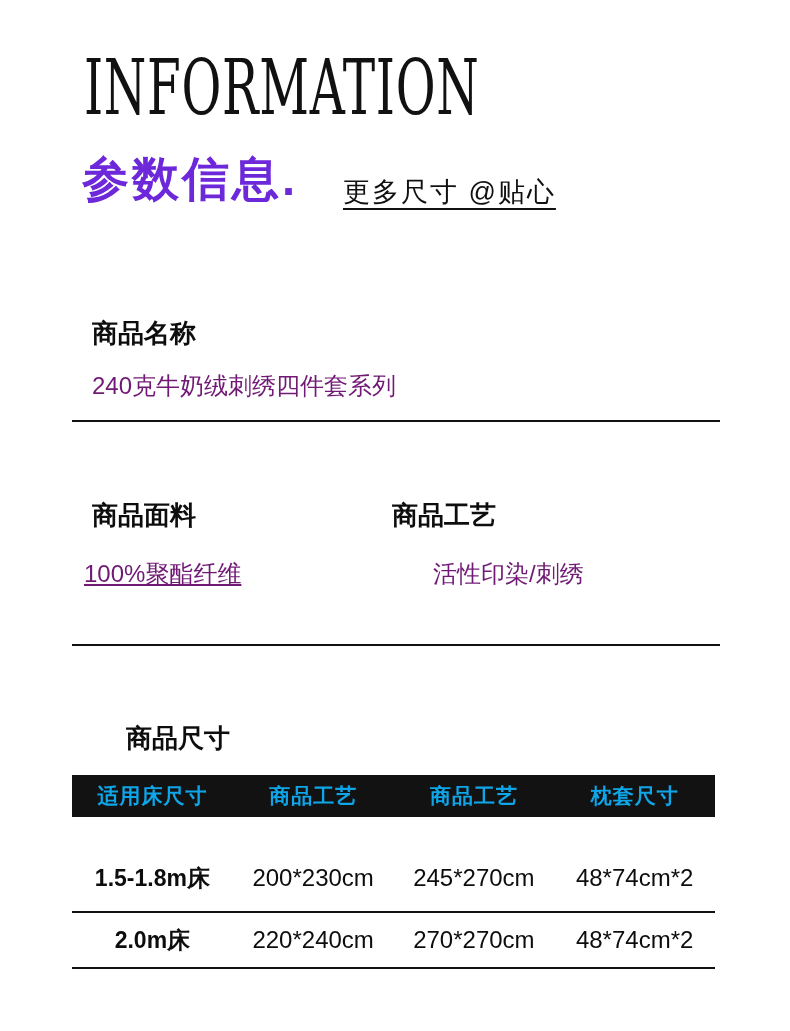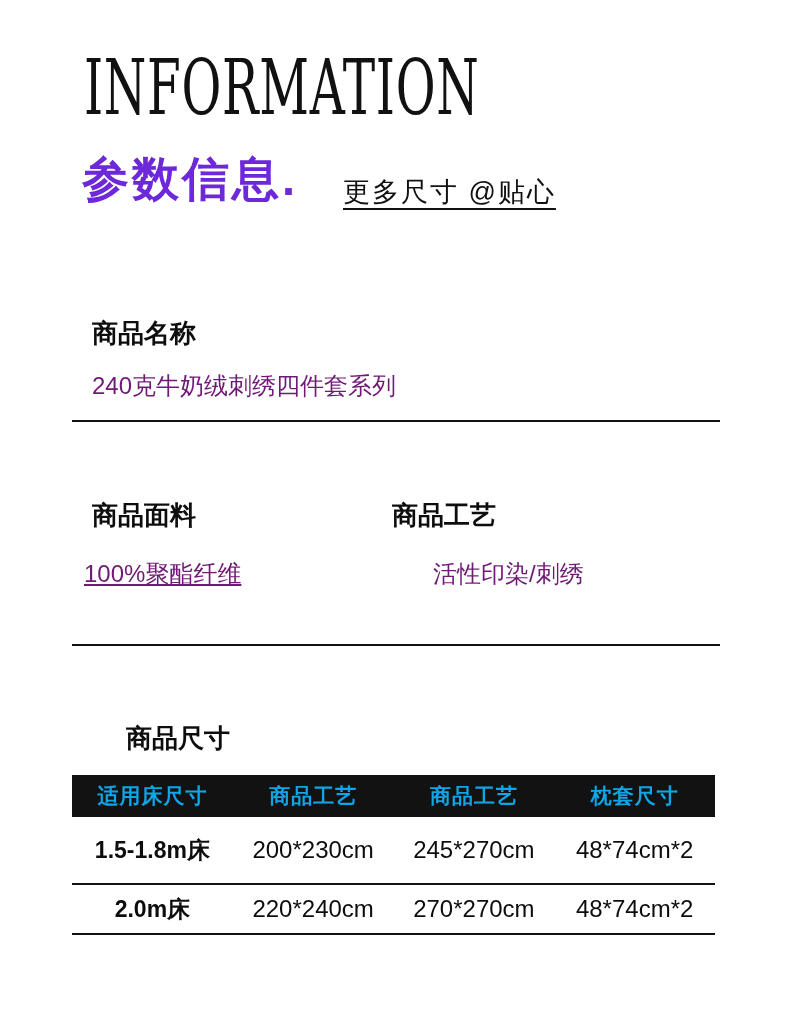--- a/index.html
+++ b/index.html
@@ -94,22 +94,22 @@
     color: #0ea5e9;
     font-size: 21px;
     font-weight: 700;
     letter-spacing: 1px;
   }
   .size-table .trow {
     display: grid;
     grid-template-columns: repeat(4, 1fr);
     border-bottom: 2px solid #121212;
   }
-  .size-table .trow.r1 { height: 68px; }
-  .size-table .trow.r2 { height: 50px; }
+  .size-table .trow.r1 { height: 68px; margin-top: 28px; }
+  .size-table .trow.r2 { height: 56px; }
   .size-table .trow .cell {
     display: flex;
     align-items: center;
     justify-content: center;
     font-size: 24px;
     font-weight: 400;
     color: #0d0d0d;
     white-space: nowrap;
   }
   .size-table .trow .cell.first {

